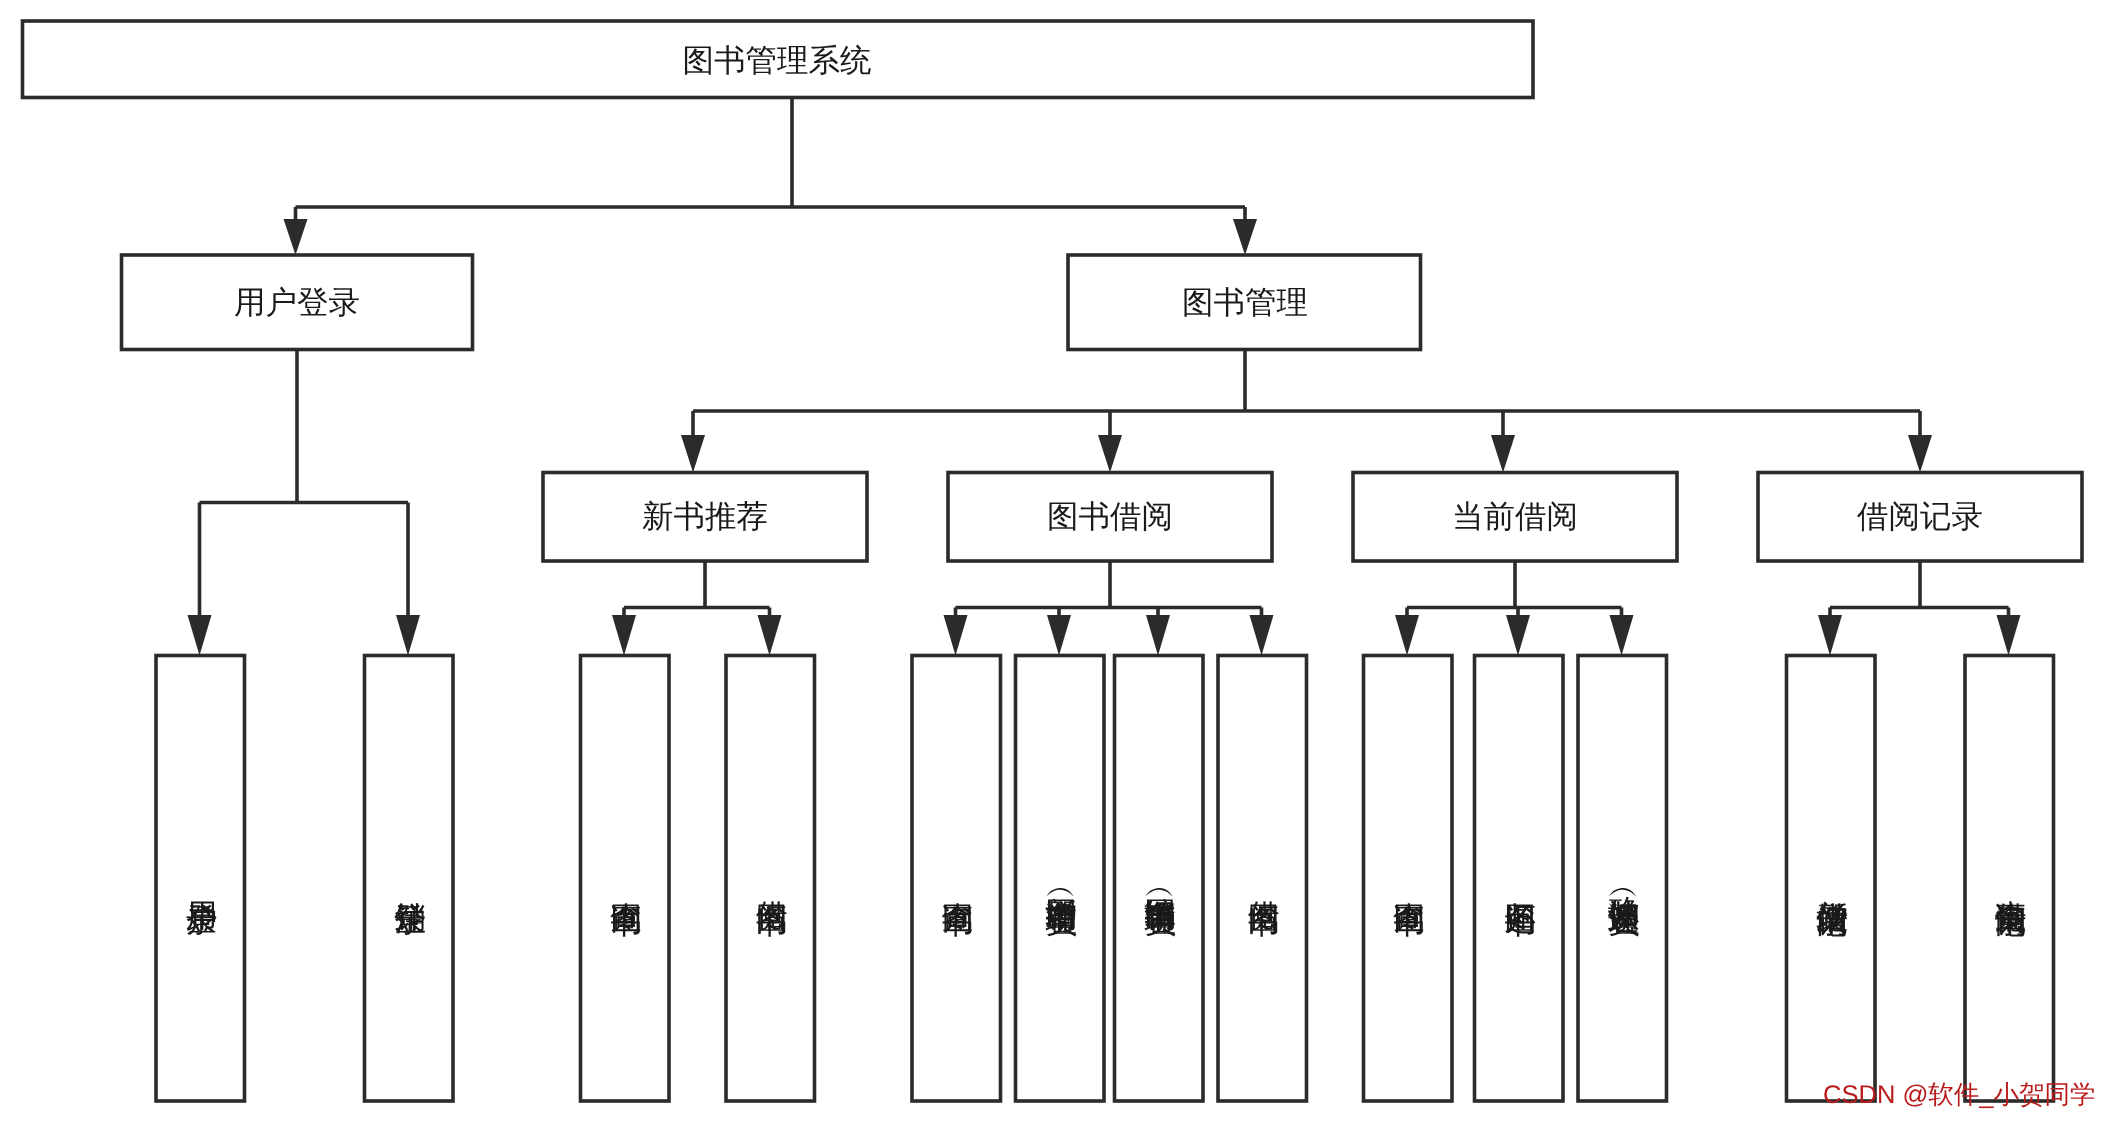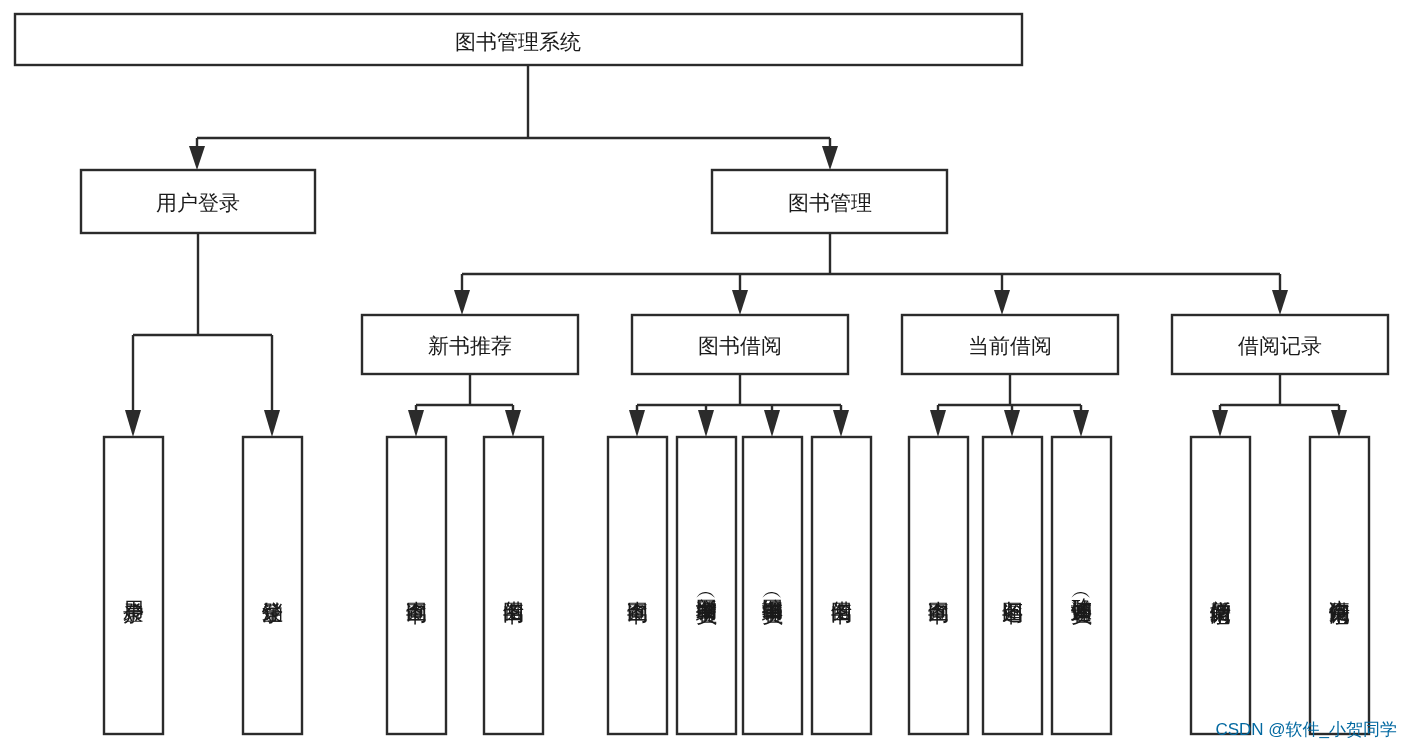--- a/index.html
+++ b/index.html
@@ -61,21 +61,21 @@
     justify-content: center;
     white-space: nowrap;
     pointer-events: none;
   }
   .watermark {
     position: absolute;
     right: 8px;
     bottom: 6px;
     font-family: "Liberation Sans", "DejaVu Sans", sans-serif;
     font-size: 17px;
-    color: #0369a1;
+    color: #b91c1c;
     white-space: nowrap;
   }
 </style>
 </head>
 <body>
 
 <div id="diagram-root">
 
   <svg class="diagram-canvas" viewBox="0 0 1405 747">
 

